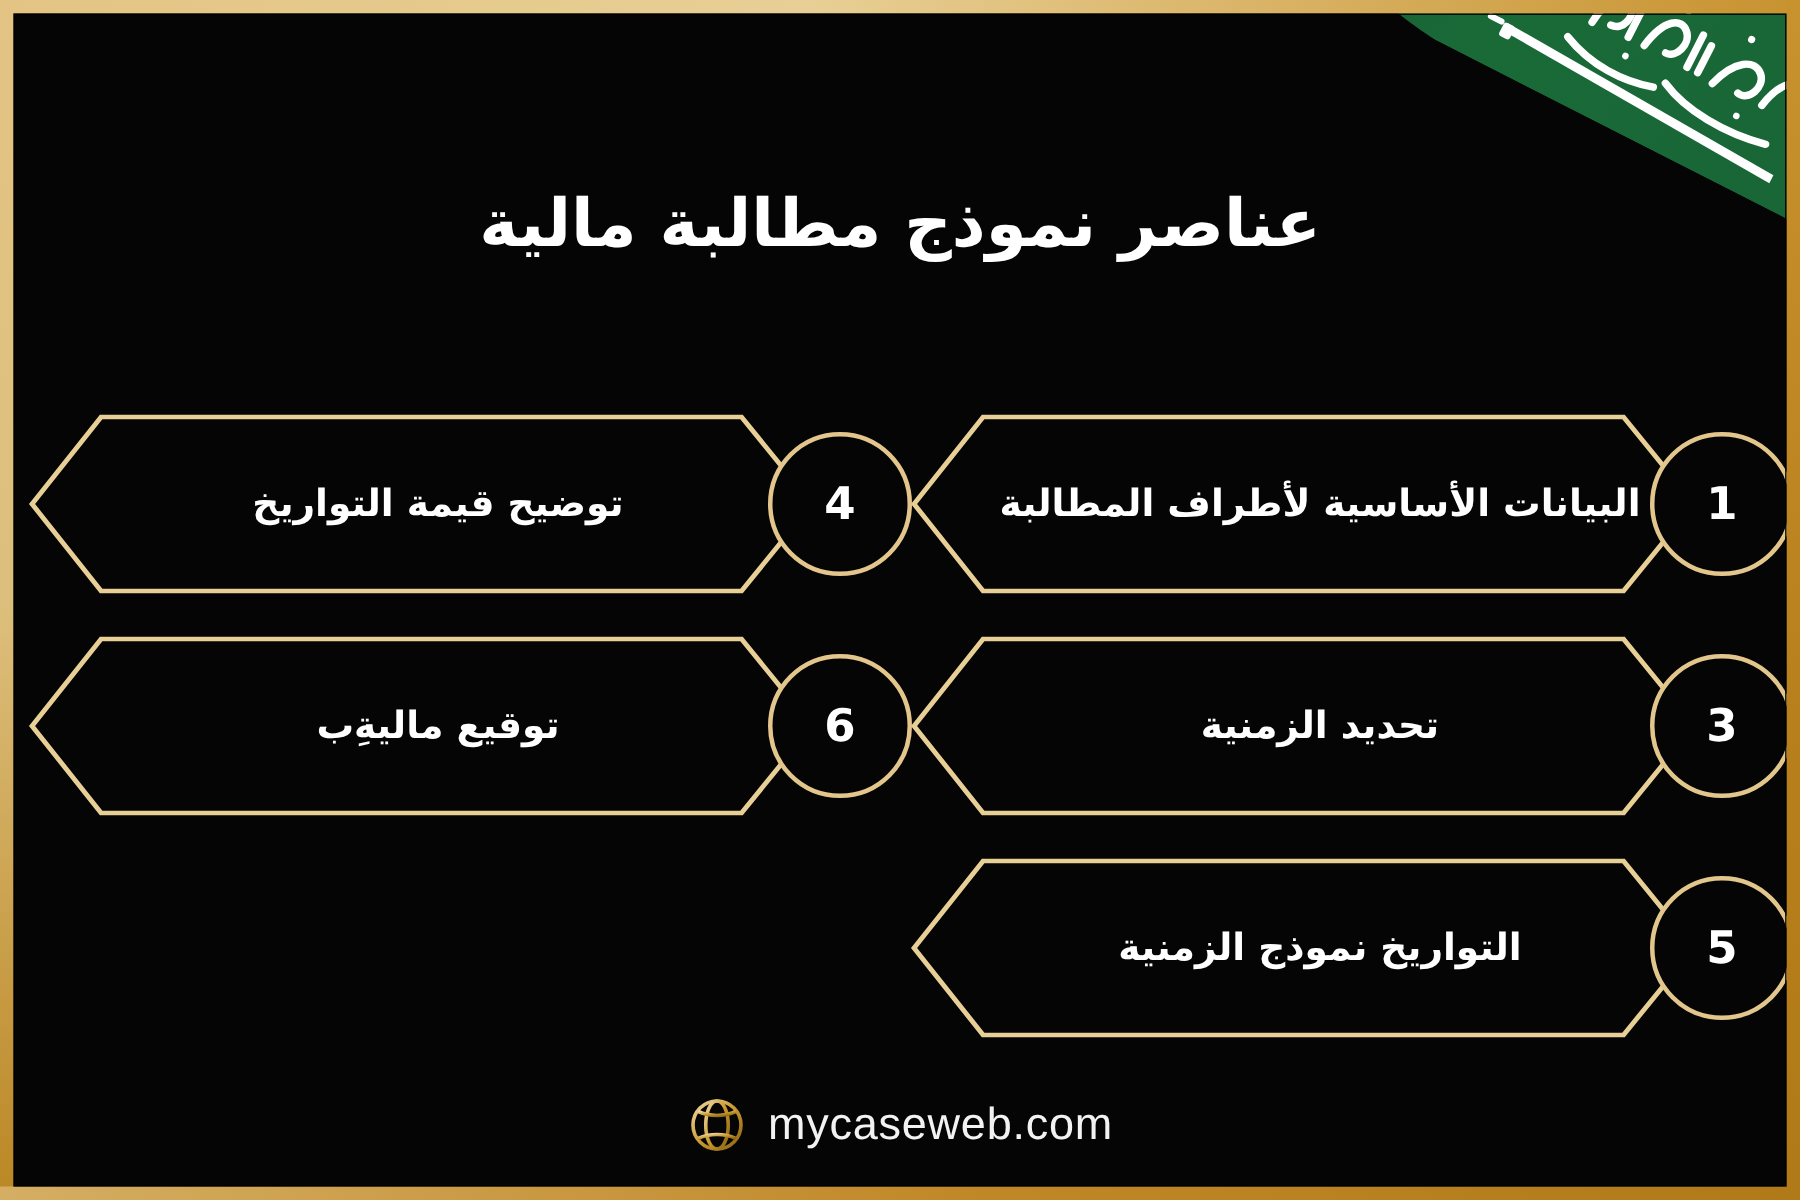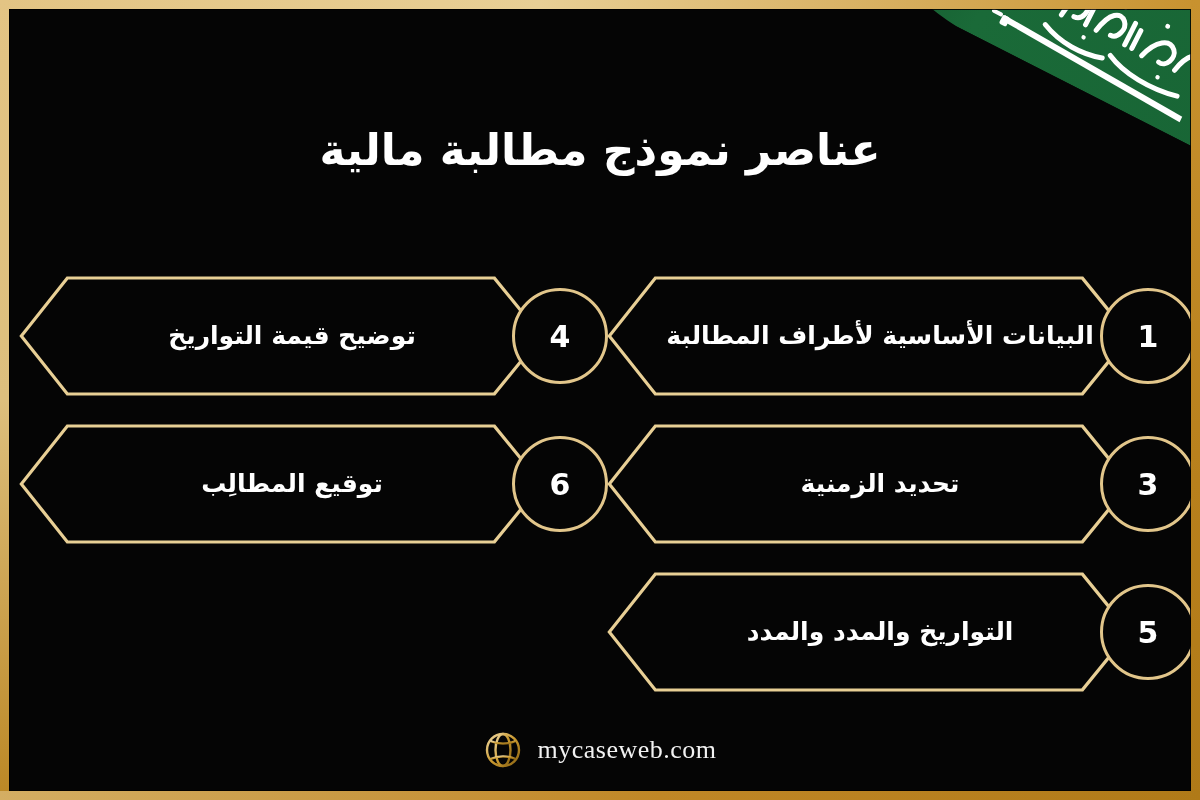--- a/index.html
+++ b/index.html
@@ -148,22 +148,22 @@
     display: flex;
     align-items: center;
     justify-content: center;
     gap: 14px;
     direction: ltr;
     z-index: 10;
   }
   .brand-icon { width: 40px; height: 40px; display: block; }
   .brand-text {
     color: #f2f2f2;
-    font-family: Liberation Serif, serif;
-    font-size: 26px;
+    font-family: Liberation Sans, sans-serif;
+    font-size: 30px;
     letter-spacing: 0.5px;
   }
 </style>
 </head>
 <body>
 
 <div id="canvas">
 
   <div class="frame">
     <div class="frame-edge frame-top"></div>
@@ -249,31 +249,31 @@
       <div class="step-label">تحديد الزمنية</div>
       <div class="step-badge">3</div>
     </div>
 
     <div class="step">
       <div class="step-arrow">
         <svg viewBox="0 0 470 122" preserveAspectRatio="none">
           <path d="M44,3 L424,3 L466,61 L424,119 L44,119 L3,61 Z" fill="#050505" stroke="#e8cf95" stroke-width="3"></path>
         </svg>
       </div>
-      <div class="step-label">توقيع المطالِب</div>
+      <div class="step-label">توقيع ماليةِب</div>
       <div class="step-badge">6</div>
     </div>
 
     <div class="step">
       <div class="step-arrow">
         <svg viewBox="0 0 470 122" preserveAspectRatio="none">
           <path d="M44,3 L424,3 L466,61 L424,119 L44,119 L3,61 Z" fill="#050505" stroke="#e8cf95" stroke-width="3"></path>
         </svg>
       </div>
-      <div class="step-label">التواريخ والمدد والمدد</div>
+      <div class="step-label">التواريخ نموذج الزمنية</div>
       <div class="step-badge">5</div>
     </div>
 
   </div>
 
   <div class="brand">
     <svg class="brand-icon" viewBox="0 0 40 40">
       <defs>
         <linearGradient id="globeGrad" x1="0" y1="0" x2="1" y2="1">
           <stop offset="0" stop-color="#f0d9a4"></stop>

